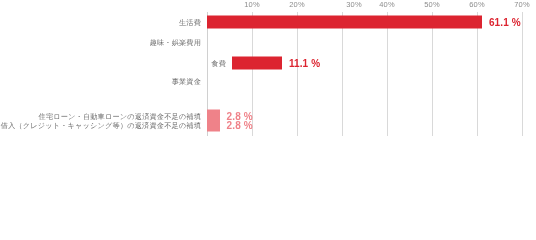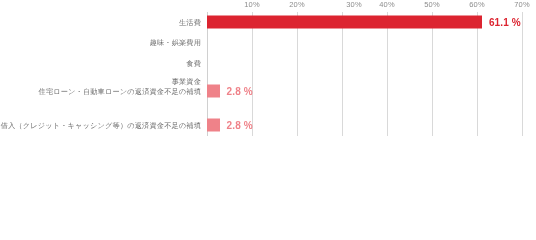--- a/index.html
+++ b/index.html
@@ -123,27 +123,31 @@
         <div class="row" style="top: 0px;">
           <div class="row-label">生活費</div>
           <div class="bar-wrap">
             <div class="bar" style="width: 274.95px; background: rgb(220, 36, 48);"></div>
             <div class="bar-value" style="color: rgb(220, 36, 48);">61.1 %</div>
           </div>
         </div>
         <div class="row" style="top: 20.6px; text-decoration: underline;">
           <div class="row-label">趣味・娯楽費用</div>
         </div>
-        <div class="row" style="top: 41.2px;">
+        <div class="row" style="top: 41.2px; margin-left: 25px;">
           <div class="row-label">食費</div>
+          <div class="bar-wrap">
+            <div class="bar" style="width: 49.95px; background: rgb(220, 36, 48);"></div>
+            <div class="bar-value" style="color: rgb(220, 36, 48);">11.1 %</div>
+          </div>
         </div>
         <div class="row" style="top: 59px;">
           <div class="row-label">事業資金</div>
         </div>
-        <div class="row" style="top: 69px;">
+        <div class="row" style="top: 94px;">
           <div class="row-label">住宅ローン・自動車ローンの返済資金不足の補填</div>
           <div class="bar-wrap">
             <div class="bar" style="width: 12.6px; background: rgb(239, 130, 137);"></div>
             <div class="bar-value" style="color: rgb(239, 130, 137);">2.8 %</div>
           </div>
         </div>
         <div class="row" style="top: 103px;">
           <div class="row-label">他の借入（クレジット・キャッシング等）の返済資金不足の補填</div>
           <div class="bar-wrap">
             <div class="bar" style="width: 12.6px; background: rgb(239, 130, 137);"></div>

